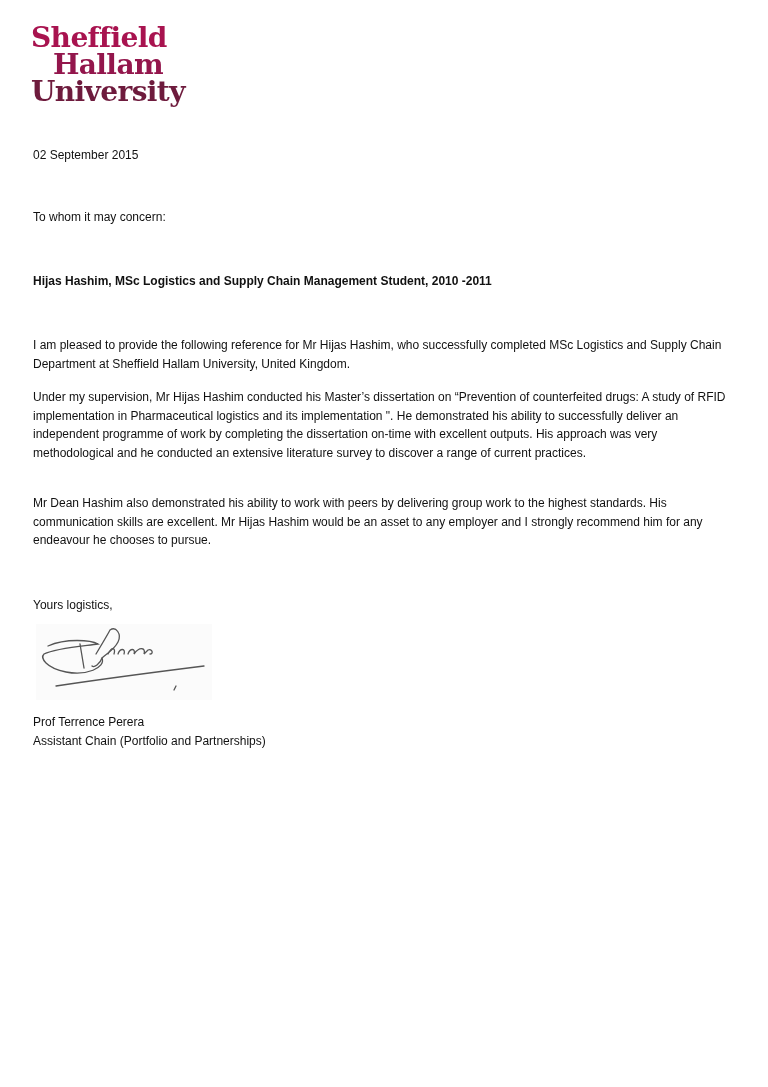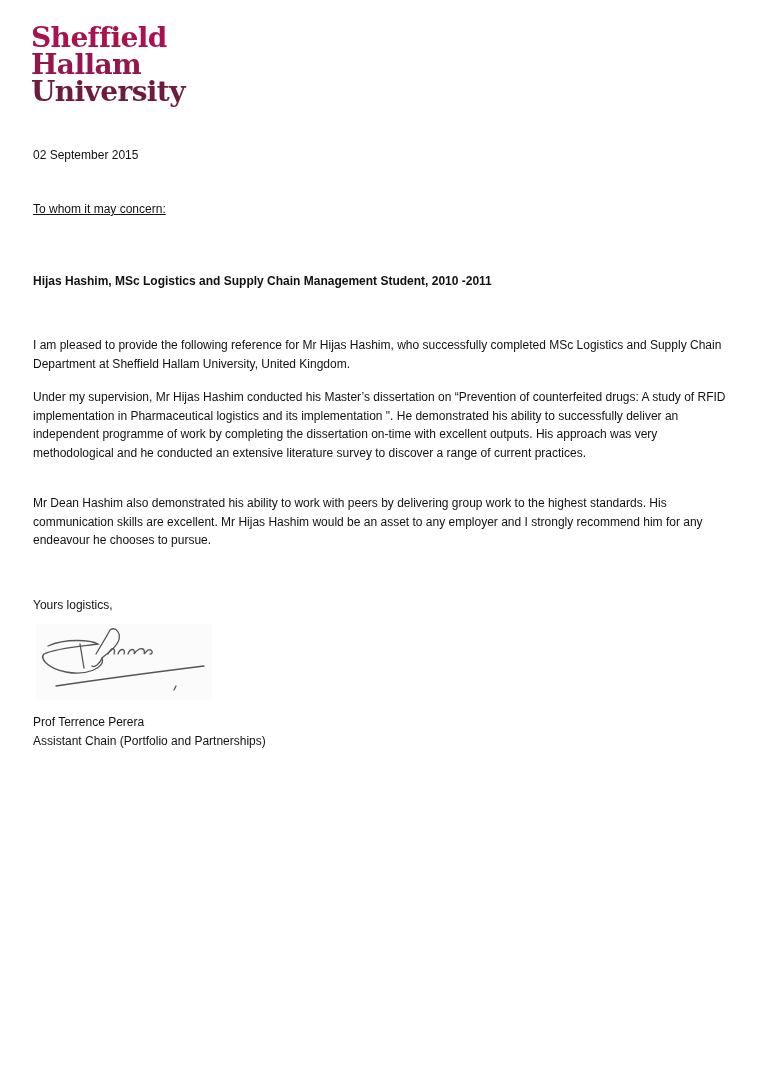--- a/index.html
+++ b/index.html
@@ -8,25 +8,25 @@
       font-family: "Liberation Sans", "DejaVu Sans", sans-serif;
       color: #111111;
     }
     .logo {
       position: absolute; left: 31px; top: 24px;
       font-family: "DejaVu Serif", "Liberation Serif", serif;
       font-weight: 700; line-height: 27px; letter-spacing: -0.6px;
     }
     .logo div { font-size: 28px; }
     .logo .l1 { color: #a8134f; }
-    .logo .l2 { color: #93164c; }
+    .logo .l2 { color: #93164c; text-align: center; }
     .logo .l3 { color: #6e1b3d; text-align: center; }
     .text { position: absolute; left: 33px; font-size: 12px; line-height: 18.5px; }
     .date { top: 146px; }
-    .salutation { top: 200px; text-decoration: underline; }
+    .salutation { top: 208px; }
     .subject { top: 272px; font-weight: 700; }
     .para { width: 705px; }
     .p1 { top: 336px; }
     .p2 { top: 388px; }
     .p3 { top: 494px; }
     .closing { top: 596px; }
     .sig { position: absolute; left: 36px; top: 624px; width: 176px; height: 76px; background: #fbfbfb; }
     .signer { top: 713px; }
   </style>
 </head>

